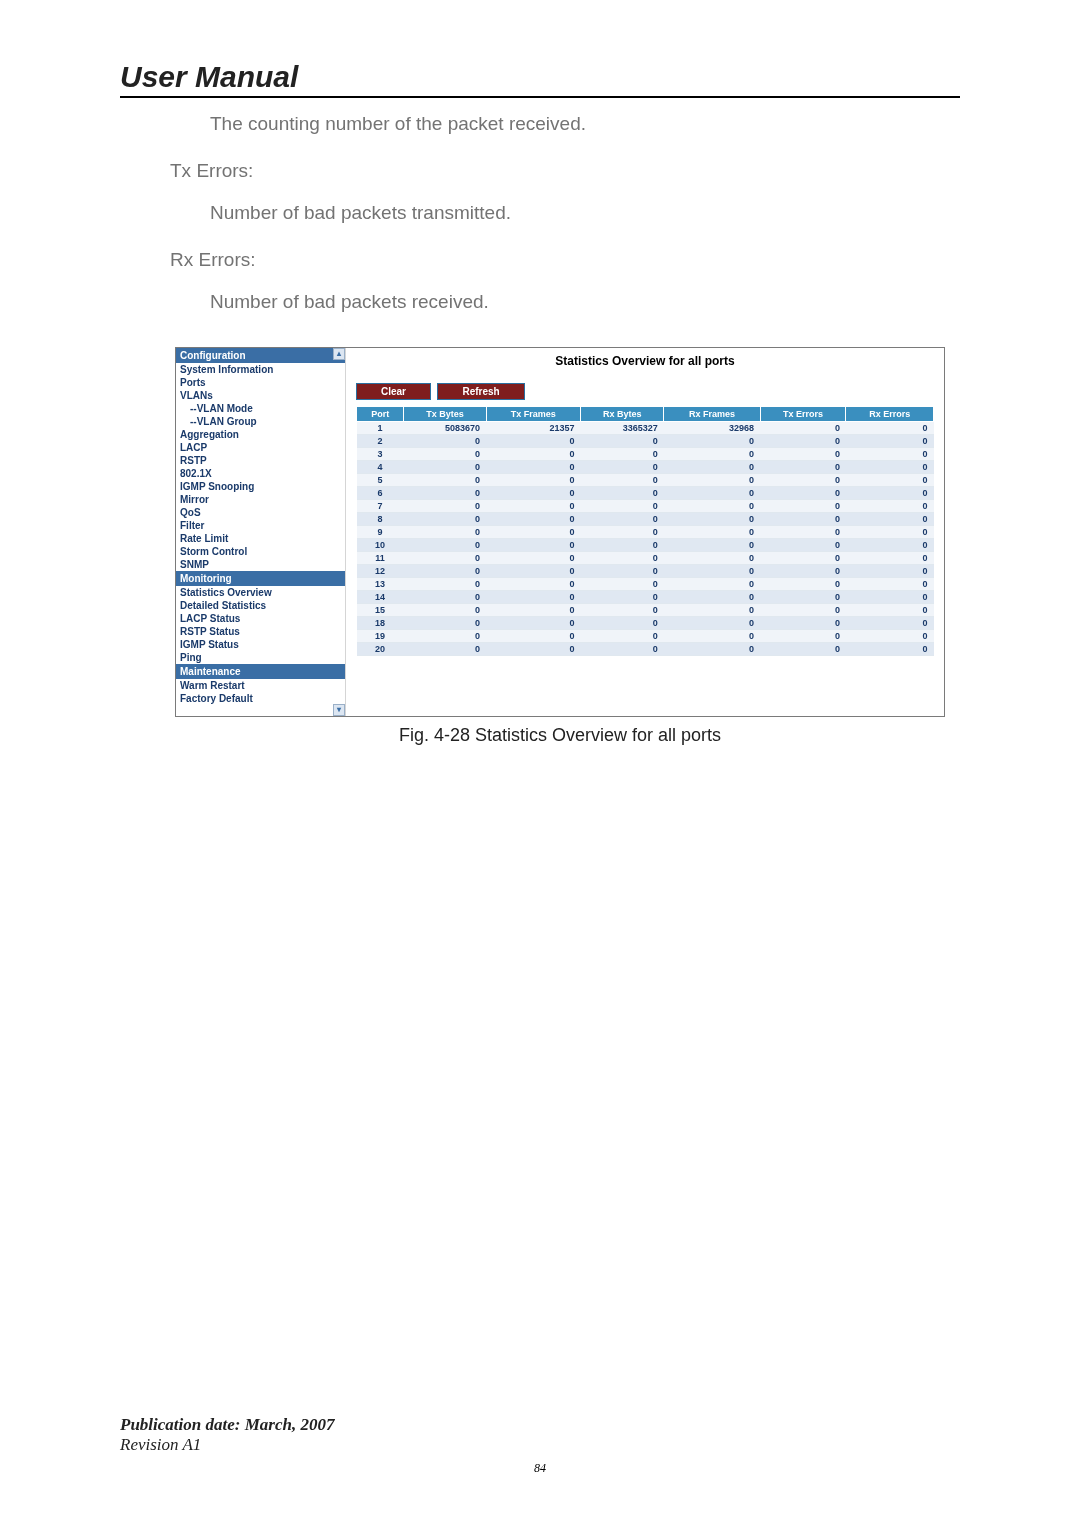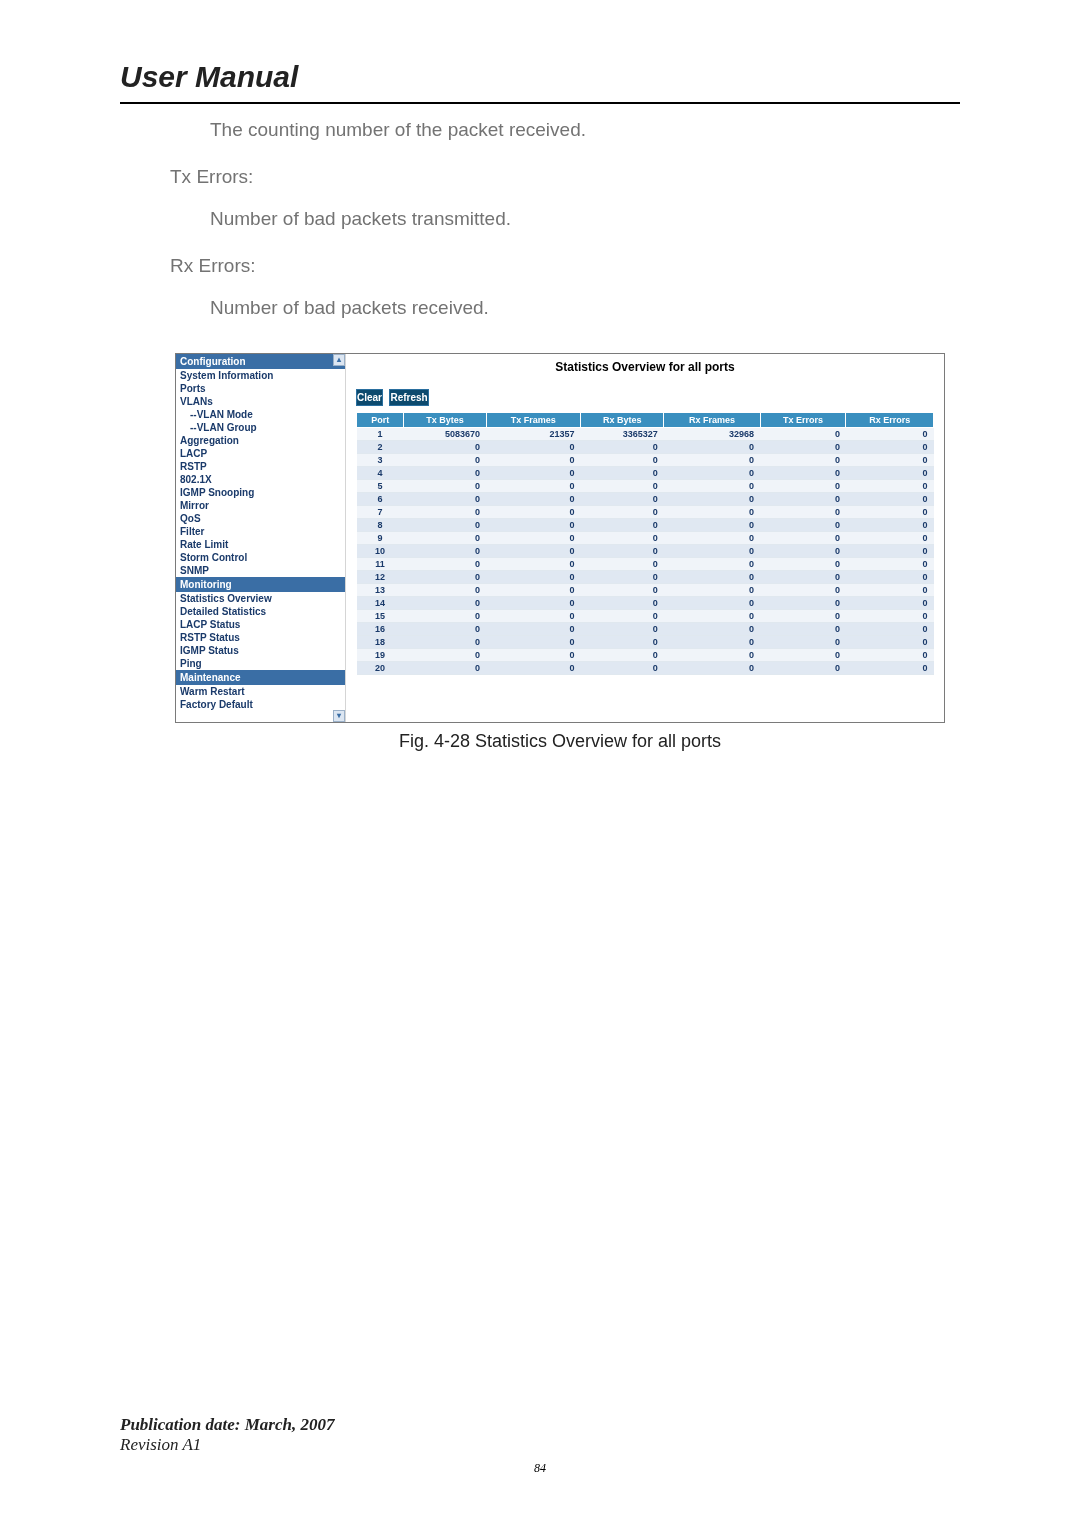--- a/index.html
+++ b/index.html
@@ -10,21 +10,21 @@
     font-family: Arial, Helvetica, sans-serif;
     position: relative;
     padding: 60px 120px 40px 120px;
   }
   .title {
     font-style: italic;
     font-weight: bold;
     font-size: 30px;
     color: #222;
     border-bottom: 2px solid #000;
-    padding-bottom: 8px;
+    padding-bottom: 2px;
     margin-bottom: 12px;
   }
   .para {
     font-size: 19px;
     color: #737373;
     line-height: 1.5;
   }
   .indent1 { margin-left: 90px; margin-bottom: 18px; }
   .indent0 { margin-left: 50px; margin-bottom: 14px; }
 
@@ -84,25 +84,25 @@
   .stats-title {
     text-align: center;
     font-weight: bold;
     font-size: 12px;
     color: #000;
     margin: 2px 0 6px 0;
   }
   .btnrow { margin-bottom: 6px; }
   .btn {
     display: inline-block;
-    background: #0c4a6e;
+    background: #7f1d1d;
     color: #fff;
     font-size: 10px;
     font-weight: bold;
-    padding: 2px 0;
+    padding: 2px 24px;
     border: 1px solid #2a6f9f;
     margin-right: 2px;
     cursor: pointer;
     margin-top: 9px;
   }
   table.stats {
     width: 100%;
     border-collapse: collapse;
     font-size: 9px;
   }
@@ -357,29 +357,20 @@
             <tr class="even">
               <td>15</td>
               <td>0</td>
               <td>0</td>
               <td>0</td>
               <td>0</td>
               <td>0</td>
               <td>0</td>
             </tr>
             <tr class="odd">
-              <td>16</td>
-              <td>0</td>
-              <td>0</td>
-              <td>0</td>
-              <td>0</td>
-              <td>0</td>
-              <td>0</td>
-            </tr>
-            <tr class="odd">
               <td>18</td>
               <td>0</td>
               <td>0</td>
               <td>0</td>
               <td>0</td>
               <td>0</td>
               <td>0</td>
             </tr>
             <tr class="even">
               <td>19</td>

